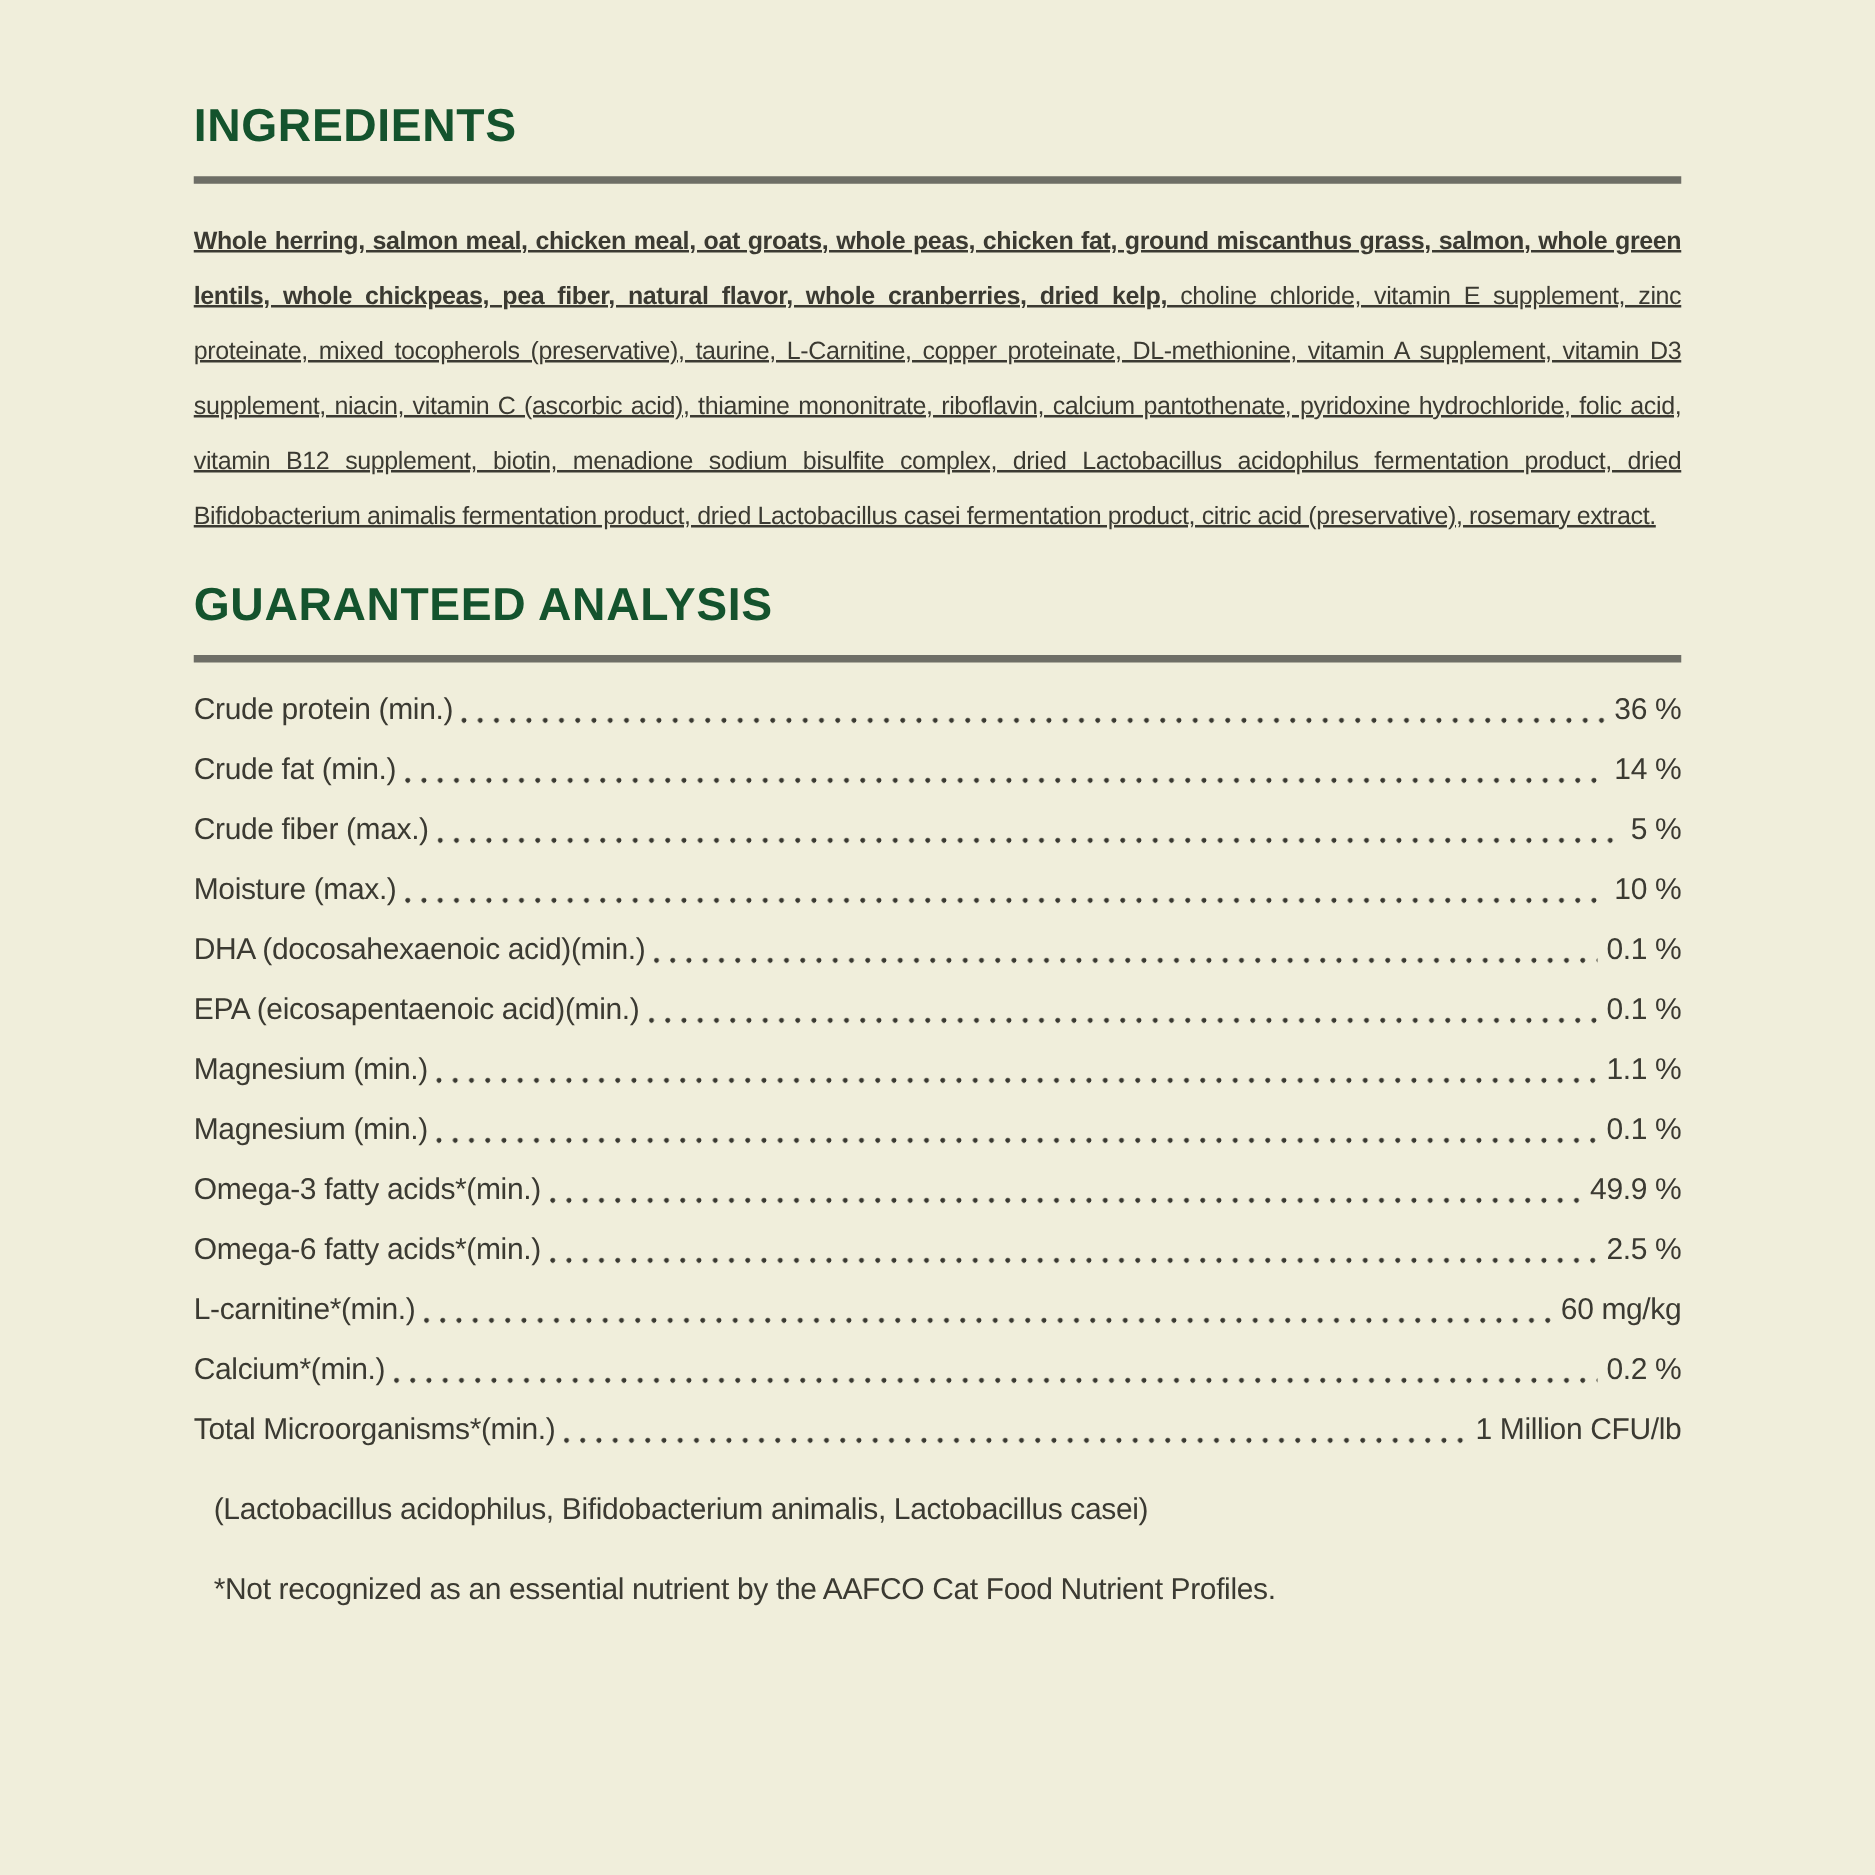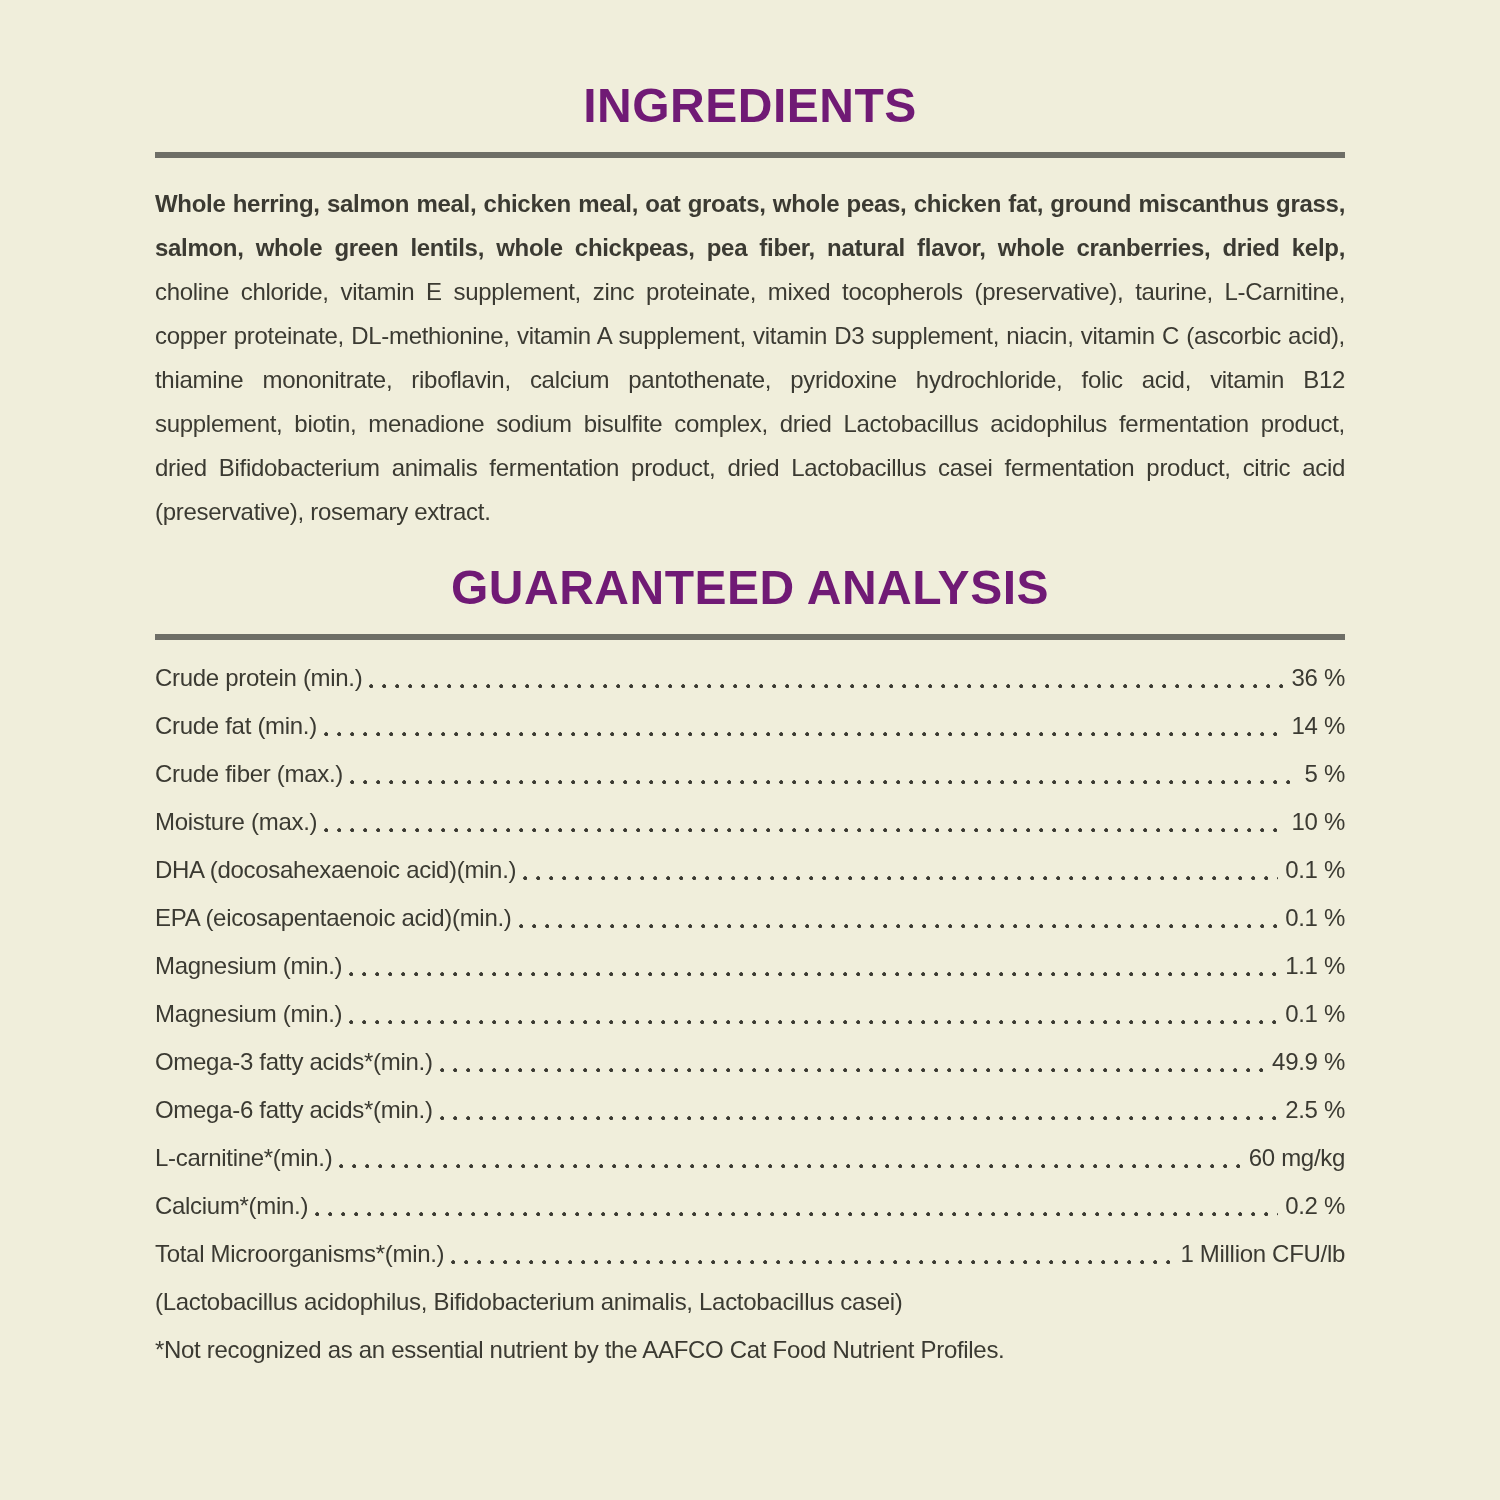--- a/index.html
+++ b/index.html
@@ -7,40 +7,40 @@
     width: 1500px;
     height: 1500px;
     background: #f0eedb;
     box-sizing: border-box;
     padding: 82px 155px 0 155px;
     font-family: "Liberation Sans", "DejaVu Sans", sans-serif;
     color: #3b3a32;
     overflow: hidden;
   }
   .section-title {
-    color: #701a75;
-    font-size: 48px;
+    color: #14532d;
+    font-size: 37px;
     line-height: 1;
     font-weight: 700;
     letter-spacing: 0.5px;
     margin: 0 0 22px 0;
-    text-align: center;
   }
   .section-rule {
     height: 6px;
     background: #6e6e66;
     border: none;
     margin: 0 0 24px 0;
   }
   .ingredients-text {
-    font-size: 24px;
+    font-size: 20px;
     line-height: 44px;
     letter-spacing: -0.3px;
     text-align: justify;
     margin: 0 0 30px 0;
+    text-decoration: underline;
   }
   .ingredients-text .lead-bold { font-weight: 700; }
   .ga-section .section-rule { margin-bottom: 14px; }
   .ga-rows { }
   .ga-row {
     display: flex;
     align-items: center;
     height: 48px;
     font-size: 24px;
     letter-spacing: -0.3px;
@@ -53,21 +53,21 @@
     margin: 17px 7px 0 7px;
     background-image: radial-gradient(circle at 2.2px 2.2px, #3b3a32 1.7px, transparent 2.2px);
     background-size: 13px 5px;
     background-repeat: repeat-x;
   }
   .ga-value { white-space: nowrap; }
   .ga-note {
     font-size: 24px;
     letter-spacing: -0.3px;
     line-height: 48px;
-    margin: 0;
+    margin: 16px;
   }
 </style>
 </head>
 <body>
 
 <section class="ingredients-section">
   <h1 class="section-title">INGREDIENTS</h1>
   <div class="section-rule"></div>
   <p class="ingredients-text"><span class="lead-bold">Whole herring, salmon meal, chicken meal, oat groats, whole peas, chicken fat, ground miscanthus grass, salmon, whole green lentils, whole chickpeas, pea fiber, natural flavor, whole cranberries, dried kelp,</span><span> choline chloride, vitamin E supplement, zinc proteinate, mixed tocopherols (preservative), taurine, L-Carnitine, copper proteinate, DL-methionine, vitamin A supplement, vitamin D3 supplement, niacin, vitamin C (ascorbic acid), thiamine mononitrate, riboflavin, calcium pantothenate, pyridoxine hydrochloride, folic acid, vitamin B12 supplement, biotin, menadione sodium bisulfite complex, dried Lactobacillus acidophilus fermentation product, dried Bifidobacterium animalis fermentation product, dried Lactobacillus casei fermentation product, citric acid (preservative), rosemary extract.</span></p>
 </section>

